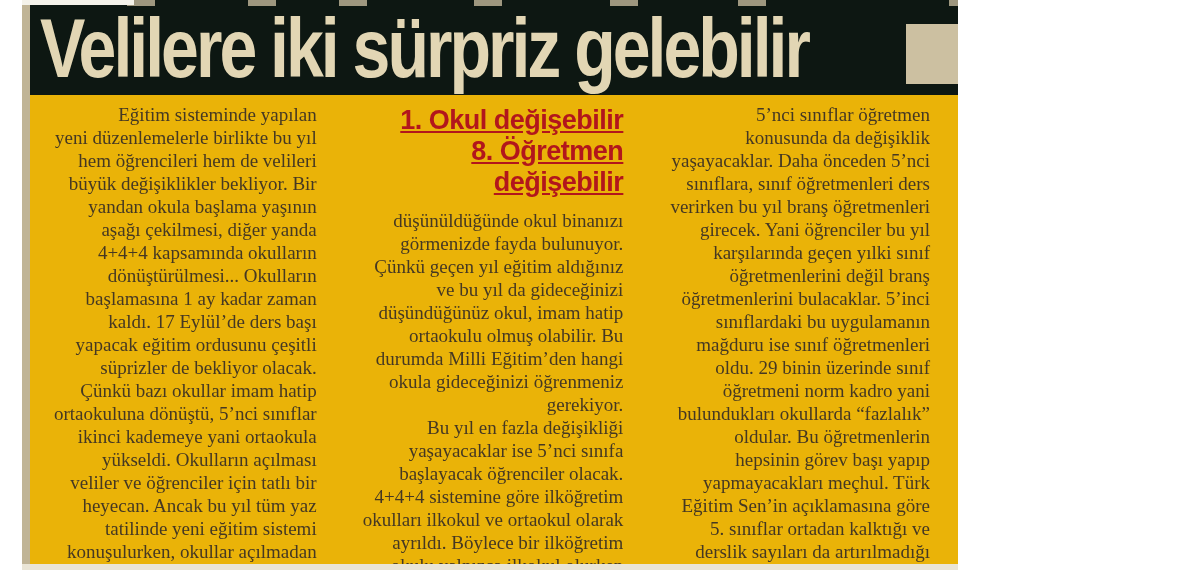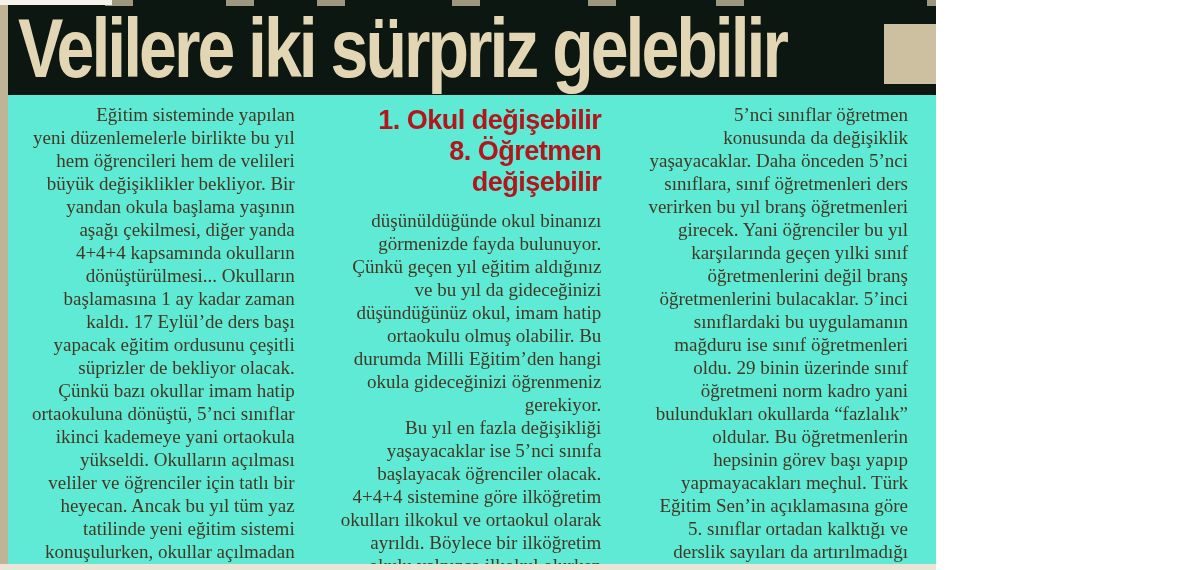--- a/index.html
+++ b/index.html
@@ -1,22 +1,23 @@
 <!DOCTYPE html>
 <html><head>
 <meta charset="utf-8">
 <style>
   html, body { margin: 0; padding: 0; background: #ffffff; }
   .page {
     position: relative;
     width: 936px;
     height: 570px;
-    background: #5eead4;
+    background: #eab308;
     overflow: hidden;
     font-family: "Liberation Serif", serif;
+    margin-left: 22px;
   }
   .left-strip {
     position: absolute; left: 0; top: 0; width: 8px; height: 100%;
     background: #c0b496;
   }
   .bottom-strip {
     position: absolute; left: 0; bottom: 0; width: 100%; height: 6px;
     background: #eae5d6;
   }
   
@@ -62,20 +63,21 @@
   .indent { text-indent: 30px; }
   .subheads { margin: 2px 0 11px 16px; }
   .subhead {
     margin: 0;
     color: #b2161c;
     font-family: "Liberation Sans", sans-serif;
     font-weight: bold;
     font-size: 27px;
     line-height: 31px;
     letter-spacing: -0.5px;
+    text-decoration: underline;
   }
   .byline {
     margin-top: 4px;
     display: flex; align-items: center; 
     font-family: "Liberation Sans", sans-serif;
     font-size: 19px;
     color: #2f2b20;
   }
   .bullet { width: 15px; height: 15px; background: #b2161c; flex: 0 0 auto; }
   .author { font-weight: bold; letter-spacing: 0.2px; white-space: nowrap; }

